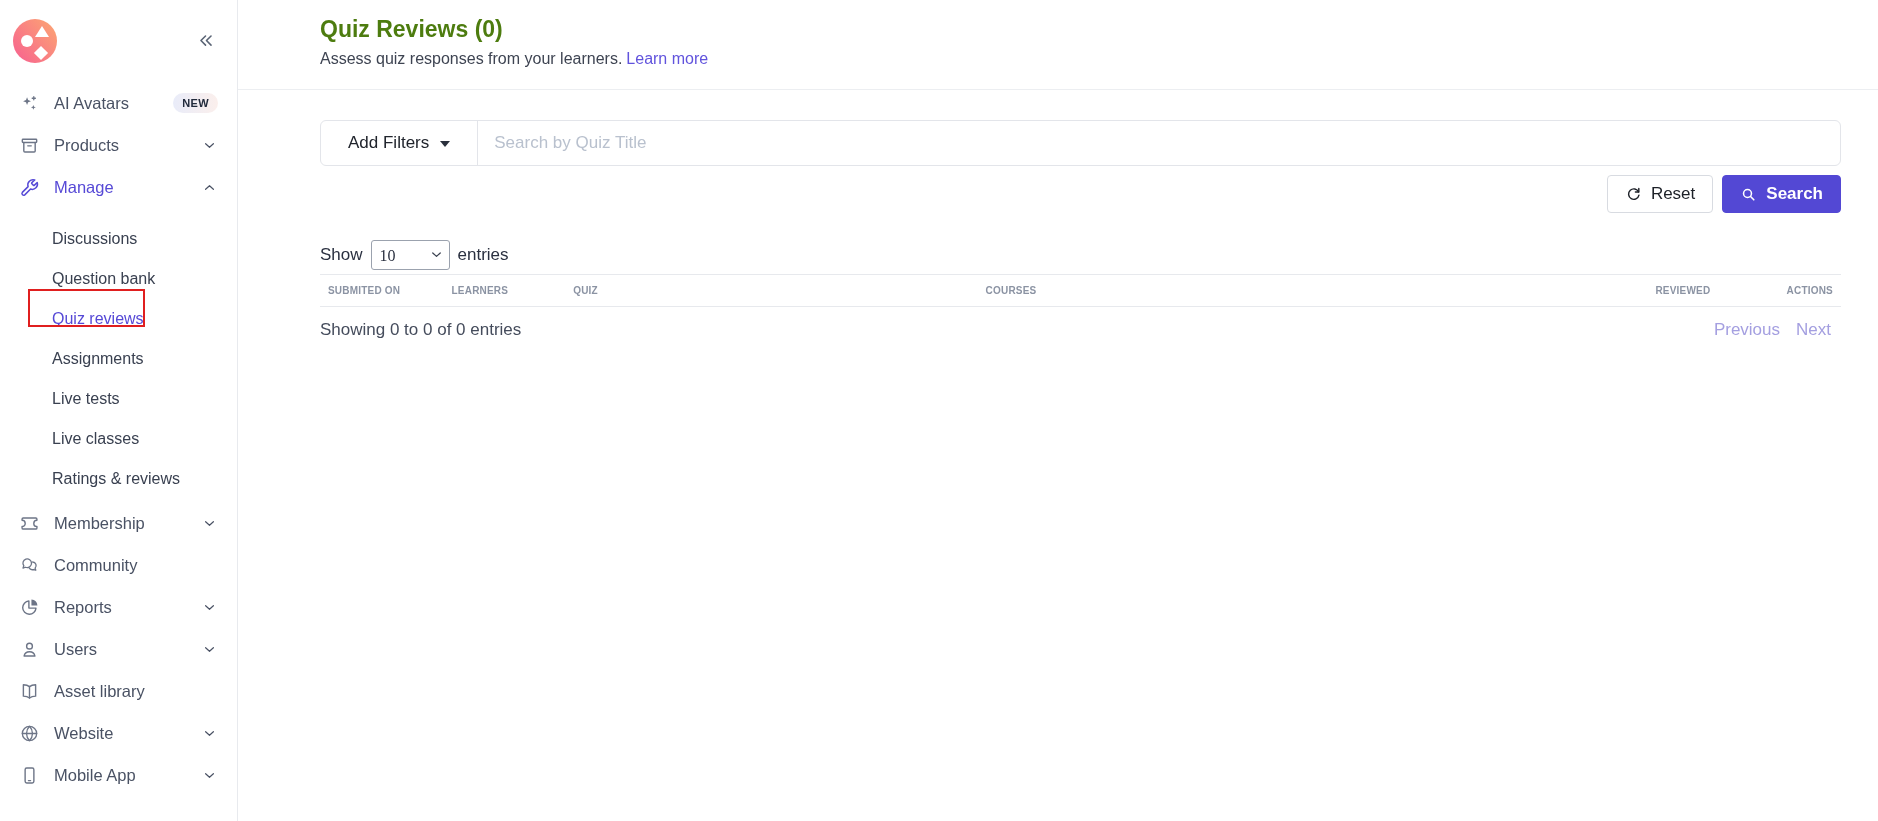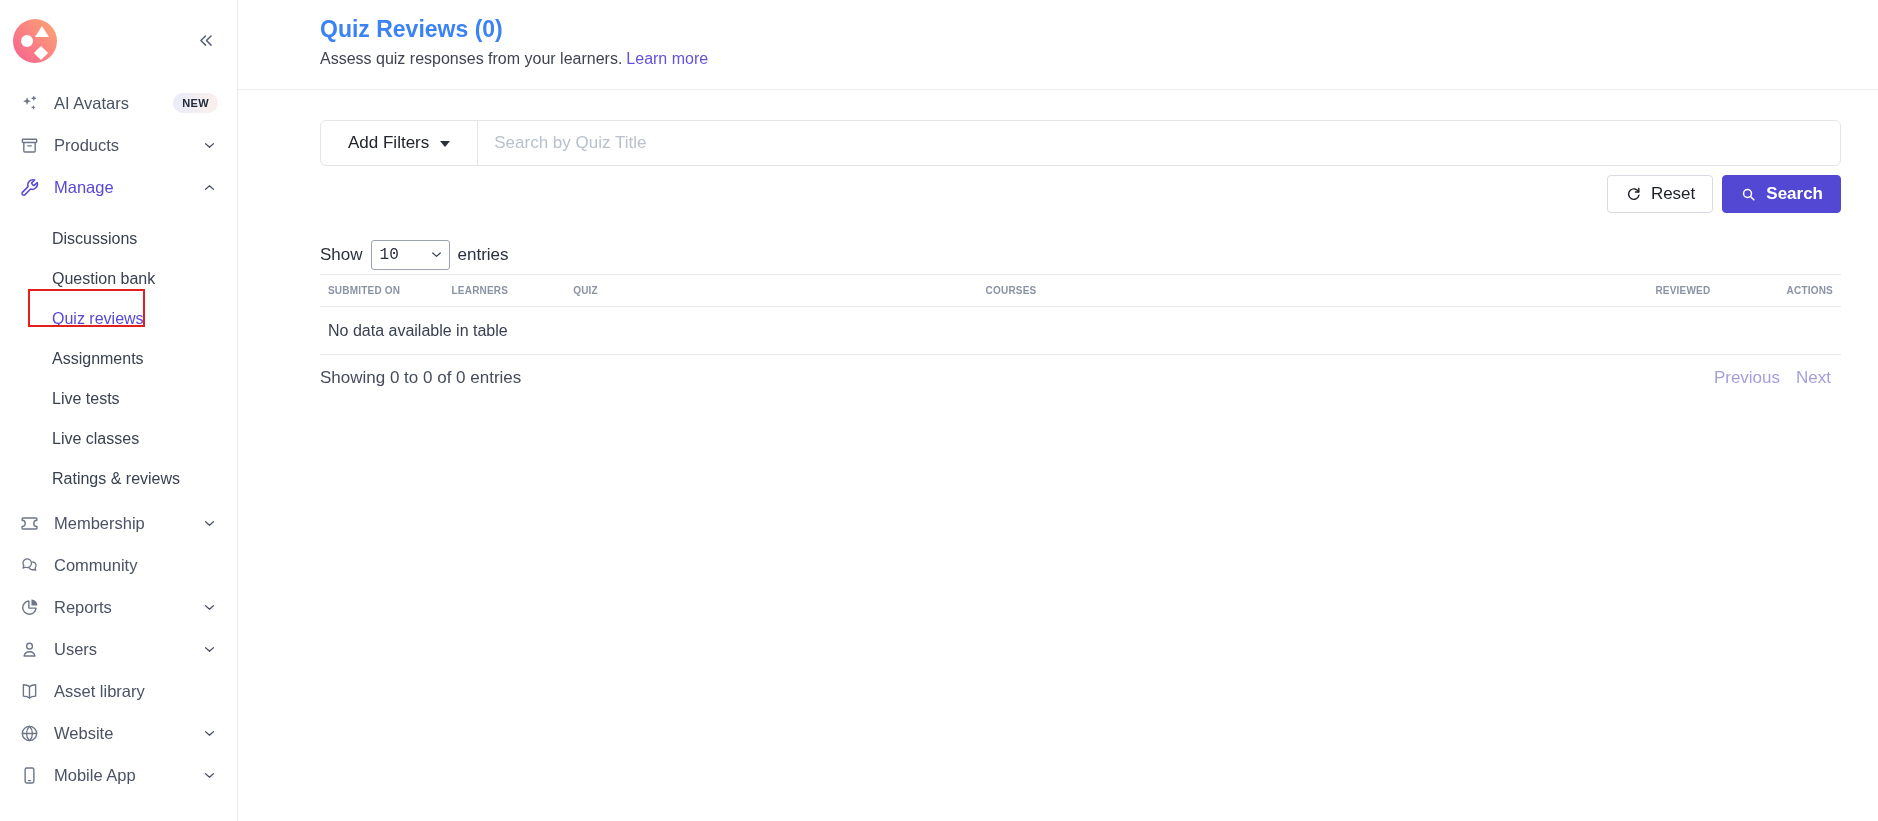--- a/index.html
+++ b/index.html
@@ -34,21 +34,21 @@
   .sub-item { height:40px; display:flex; align-items:flex-end; padding-left:52px; cursor:pointer;
     font-size:16px; color:#394050; position:relative; white-space:nowrap; }
   .sub-item.active { color:#5649d6; }
   .annotation { position:absolute; left:28px; top:1px; width:117px; height:38px;
     border:2px solid #e01f1f; pointer-events:none; }
   .nav-gap { height:14px; }
 
   
   .main { flex:1; min-width:0; }
   .main-header { height:90px; padding:16px 0 0 82px; border-bottom:1px solid #eceef1; }
-  .page-title { font-size:23px; font-weight:700; color:#3b82f6; }
+  .page-title { font-size:23px; font-weight:700; color:#4d7c0f; }
   .page-subtitle { margin-top:7px; font-size:16px; color:#3e4452; }
   .learn-more { color:#6153dd; cursor:pointer; margin-left:4px; }
 
   .content { padding:30px 37px 0 82px; }
   .filter-bar { height:46px; border:1px solid #e3e5ea; border-radius:6px; display:flex; align-items:center; background:#fff; }
   .add-filters { display:flex; align-items:center; gap:11px; padding:0 27px; height:100%; cursor:pointer; font-size:17px; color:#20242c; }
   .caret-down { width:0; height:0; border-left:5.5px solid transparent; border-right:5.5px solid transparent;
     border-top:6.5px solid #2a303c; margin-top:2px; }
   .vline { width:1px; height:44px; background:#e3e5ea; }
   .search-input { flex:1; height:100%; border:none; outline:none; font-size:17px; padding:0 16px; color:#20242c; background:transparent; }
@@ -59,21 +59,21 @@
   .btn-reset { padding:0 17px; background:#fff; border:1px solid #d8dbe1; color:#1c2027; }
   .btn-reset .bicon { width:17px; height:17px; color:#1c2027; }
   .btn-search { padding:0 17px; background:#5348d4; border:1px solid #5348d4; color:#fff; font-weight:600; }
   .btn-search .bicon { width:17px; height:17px; color:#fff; }
   .bicon svg { width:100%; height:100%; }
 
   .show-row { margin-top:27px; display:flex; align-items:center; gap:8px; font-size:17px; color:#2a3040; }
   .select-wrap { position:relative; }
   .select-wrap select { appearance:none; -webkit-appearance:none; width:79px; height:30px;
     border:1px solid #9ba2ae; border-radius:3px; background:#fff; font-size:16px; color:#2a3040;
-    padding:0 26px 0 8px; font-family:Liberation Mono, monospace; }
+    padding:0 26px 0 8px; font-family:Liberation Serif, serif; }
   .select-chev { position:absolute; right:6px; top:7px; width:15px; height:15px; color:#3a4150; pointer-events:none; }
   .select-chev svg { width:100%; height:100%; }
 
   .data-table { margin-top:4px; }
   .thead { display:flex; align-items:center; height:33px; border-top:1px solid #e7e9ed; border-bottom:1px solid #e7e9ed;
     font-size:10px; font-weight:700; color:#8b93a3; letter-spacing:.2px;gap:16px; }
   .th { padding:0 8px; white-space:nowrap; cursor:pointer; }
   .th.c1 { width:112px; } .th.c2 { width:110px; } .th.c3 { width:415px; }
   .th.c4 { width:685px; } .th.c5 { width:120px; } .th.c6 { flex:1; }
   .empty-row { height:48px; display:flex; align-items:center; padding-left:8px;
@@ -330,21 +330,20 @@
 
       <div class="data-table">
         <div class="thead">
           <div class="th c1">SUBMITED ON</div>
           <div class="th c2">LEARNERS</div>
           <div class="th c3">QUIZ</div>
           <div class="th c4">COURSES</div>
           <div class="th c5">REVIEWED</div>
           <div class="th c6">ACTIONS</div>
         </div>
-        <div class="empty-row">No data available in table</div>
       </div>
 
       <div class="table-footer">
         <span>Showing 0 to 0 of 0 entries</span>
         <span class="pagination">
           <span class="page-link">Previous</span>
           <span class="page-link">Next</span>
         </span>
       </div>
 

